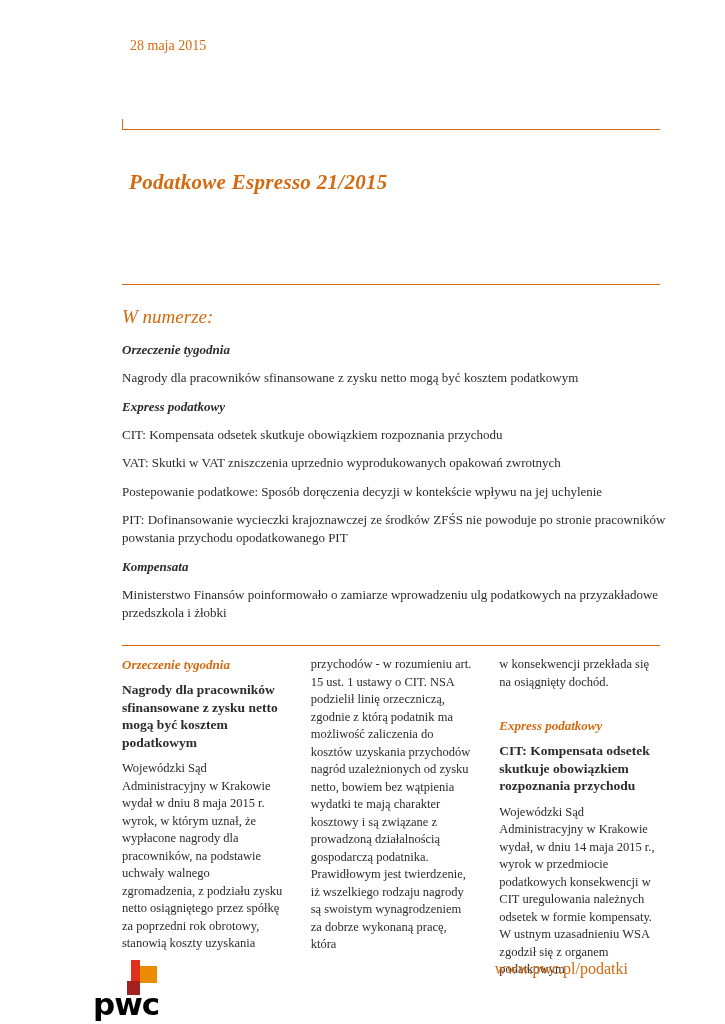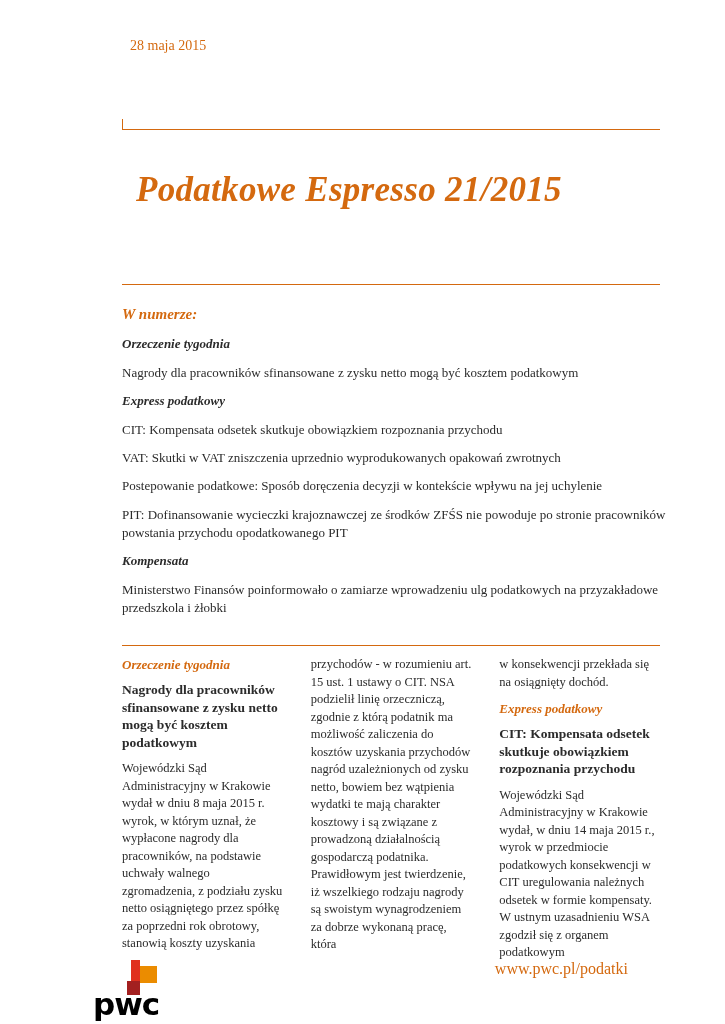--- a/index.html
+++ b/index.html
@@ -24,50 +24,50 @@
     border-top:1px solid var(--accent);
   }
   .rule1{top:129px;}
   .rule1 .tick{
     position:absolute;left:0;top:-11px;width:0;height:10px;
     border-left:1.5px solid var(--accent);
   }
   .rule2{top:284px;}
   .rule3{top:645px;}
   .doc-title{
-    position:absolute;left:136px;top:170px;width:560px;
-    font-size:35px;font-weight:bold;font-style:italic;
+    position:absolute;left:129px;top:170px;width:560px;
+    font-size:21px;font-weight:bold;font-style:italic;
     color:var(--accent);letter-spacing:0.3px;font-family:Liberation Serif, serif;
   }
   .toc{
     position:absolute;left:122px;top:304px;width:545px;
     font-size:13px;line-height:1.38;
   }
   .toc-title{
-    font-size:15px;font-weight:bold;font-style:italic;
+    font-size:19px;font-weight:normal;font-style:italic;
     color:var(--accent);margin:0 0 14px 0;
   }
   .toc p{margin:0 0 10.5px 0;}
   .toc .sec-head{font-weight:bold;font-style:italic;}
   .columns{
     position:absolute;left:122px;top:656px;width:540px;
     display:flex;gap:26px;
     font-size:12.5px;line-height:1.4;
   }
   .col{flex:1;min-width:0;}
   .col-sec-head{
     color:var(--accent);font-weight:bold;font-style:italic;
     font-size:13px;margin:0 0 7px 0;
   }
   .col-art-title{
     font-weight:bold;font-size:13.5px;line-height:1.3;
     margin:0 0 9px 0;
   }
   .col p.body{margin:0 0 9px 0;}
-  .col p.intro{margin:0 0 9px 0;}
+  .col p.intro{margin:0 0 26px 0;}
   .col .mt{margin-top:2px;}
   .logo{
     position:absolute;left:93px;top:960px;width:90px;height:66px;
   }
   .logo-squares{position:absolute;left:30px;top:0;width:44px;height:38px;}
   .sq{position:absolute;}
   .sq-red{left:8px;top:0;width:9px;height:21px;background:#e0301e;}
   .sq-orange{left:17px;top:6px;width:17px;height:17px;background:#eb8c00;}
   .sq-dark{left:4px;top:21px;width:13px;height:14px;background:#a32020;}
   .logo-text{

